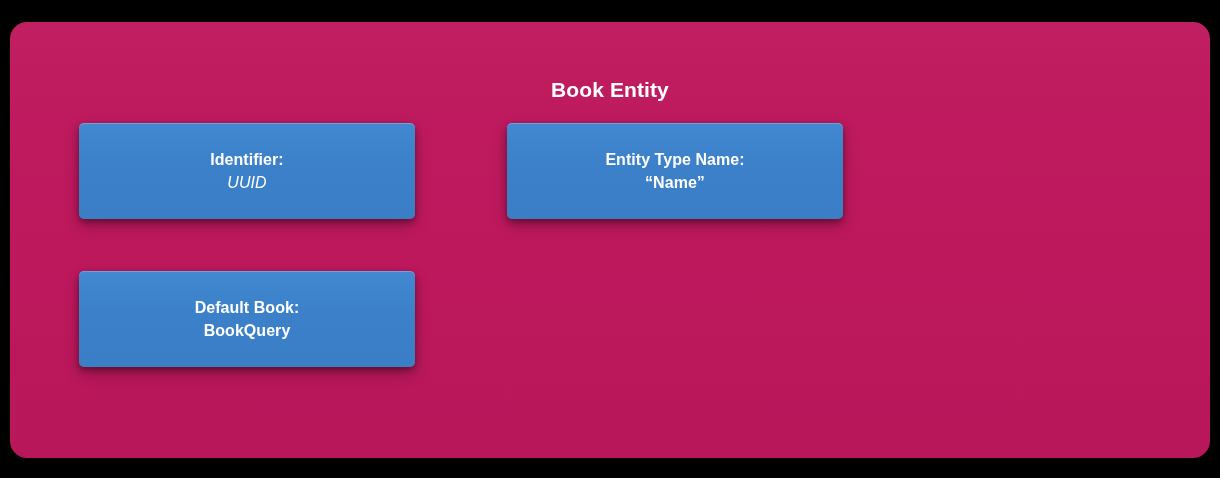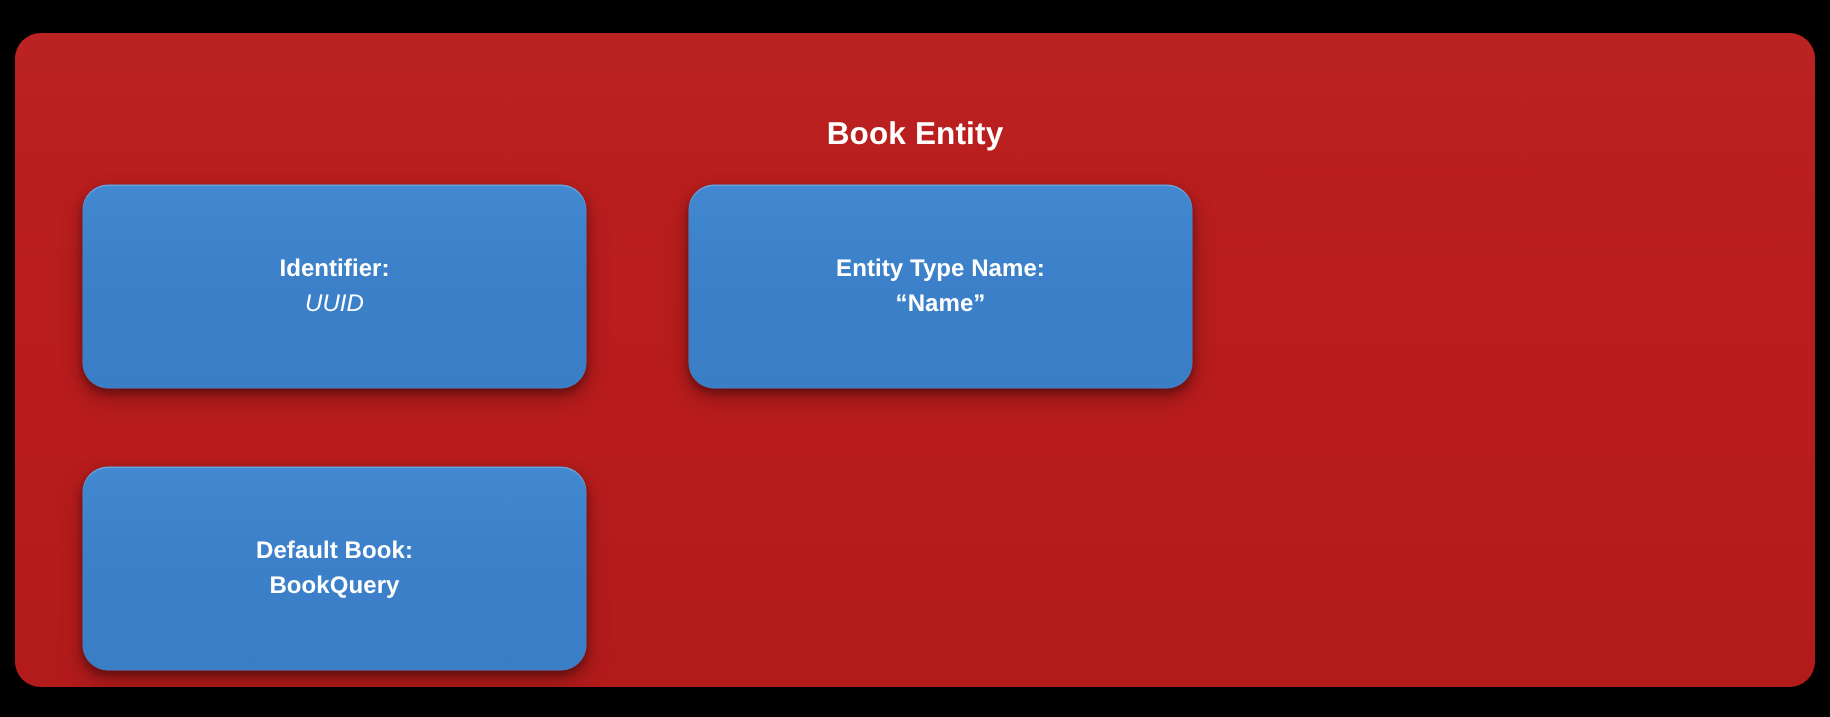--- a/index.html
+++ b/index.html
@@ -24,21 +24,21 @@
   }
 
   
   #panel {
     position: absolute;
     left: 10px;
     top: 22px;
     width: 1200px;
     height: 436px;
     box-sizing: border-box;
-    background: #b91c1c;
+    background: #be185d;
     border-radius: 17px;
     overflow: hidden;
   }
 
   
   #panel::after {
     content: "";
     position: absolute;
     inset: 0;
     pointer-events: none;
@@ -78,35 +78,36 @@
     align-items: flex-start;
   }
   .card-row.row-2 {
     margin-top: 52px;
   }
 
   .card {
     position: relative;
     box-sizing: border-box;
     width: 336px;
-    height: 136px;
+    height: 96px;
     margin-right: 68px;
-    border-radius: 17px;
+    border-radius: 5px;
     background: linear-gradient(180deg, #4289d2 0%, #3b80c9 45%, #3a7ec6 100%);
     box-shadow:
         0 3px 6px rgba(0,0,0,0.34),
         0 7px 16px rgba(0,0,0,0.24),
         inset 0 1px 0 rgba(255,255,255,0.22);
     display: flex;
     flex-direction: column;
     align-items: center;
     justify-content: center;
     text-align: center;
     color: #ffffff;
     overflow: hidden;
+    margin-left: 24px;
   }
   .card:last-child { margin-right: 0; text-align: right; }
 
   .card-label {
     font-size: 16px;
     font-weight: bold;
     line-height: 23px;
     letter-spacing: 0.05px;
     color: #ffffff;
     white-space: nowrap;

